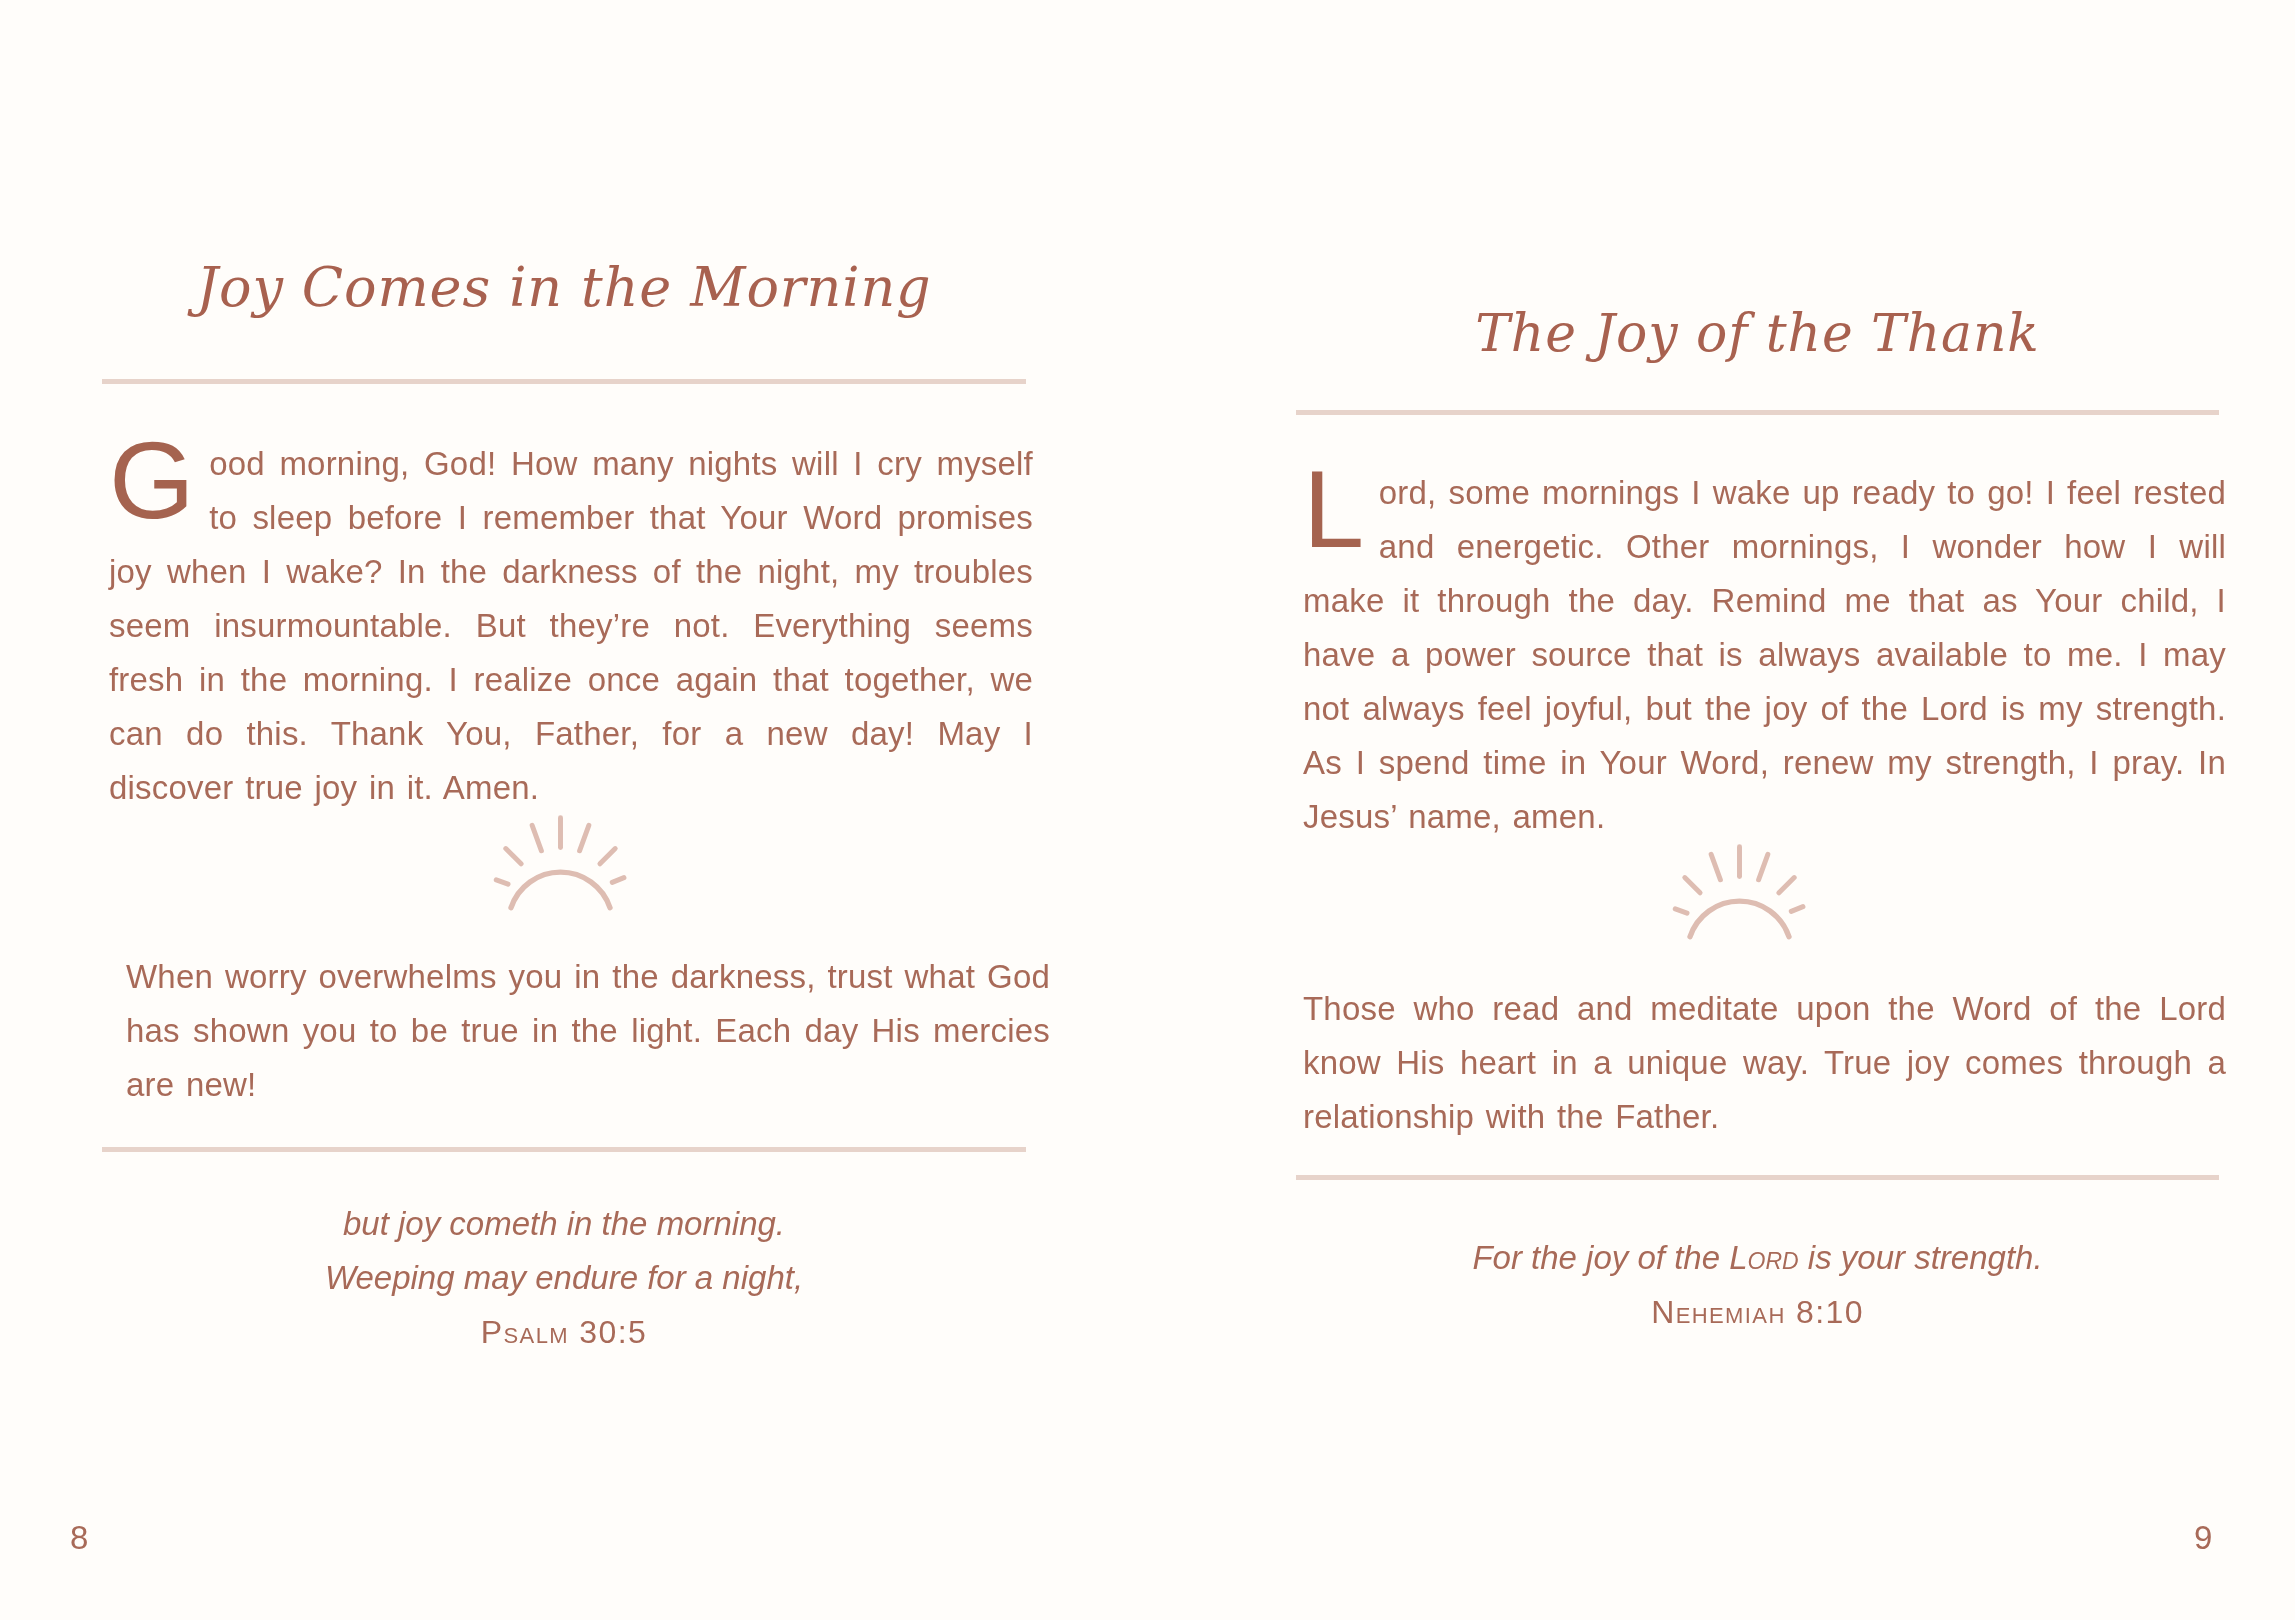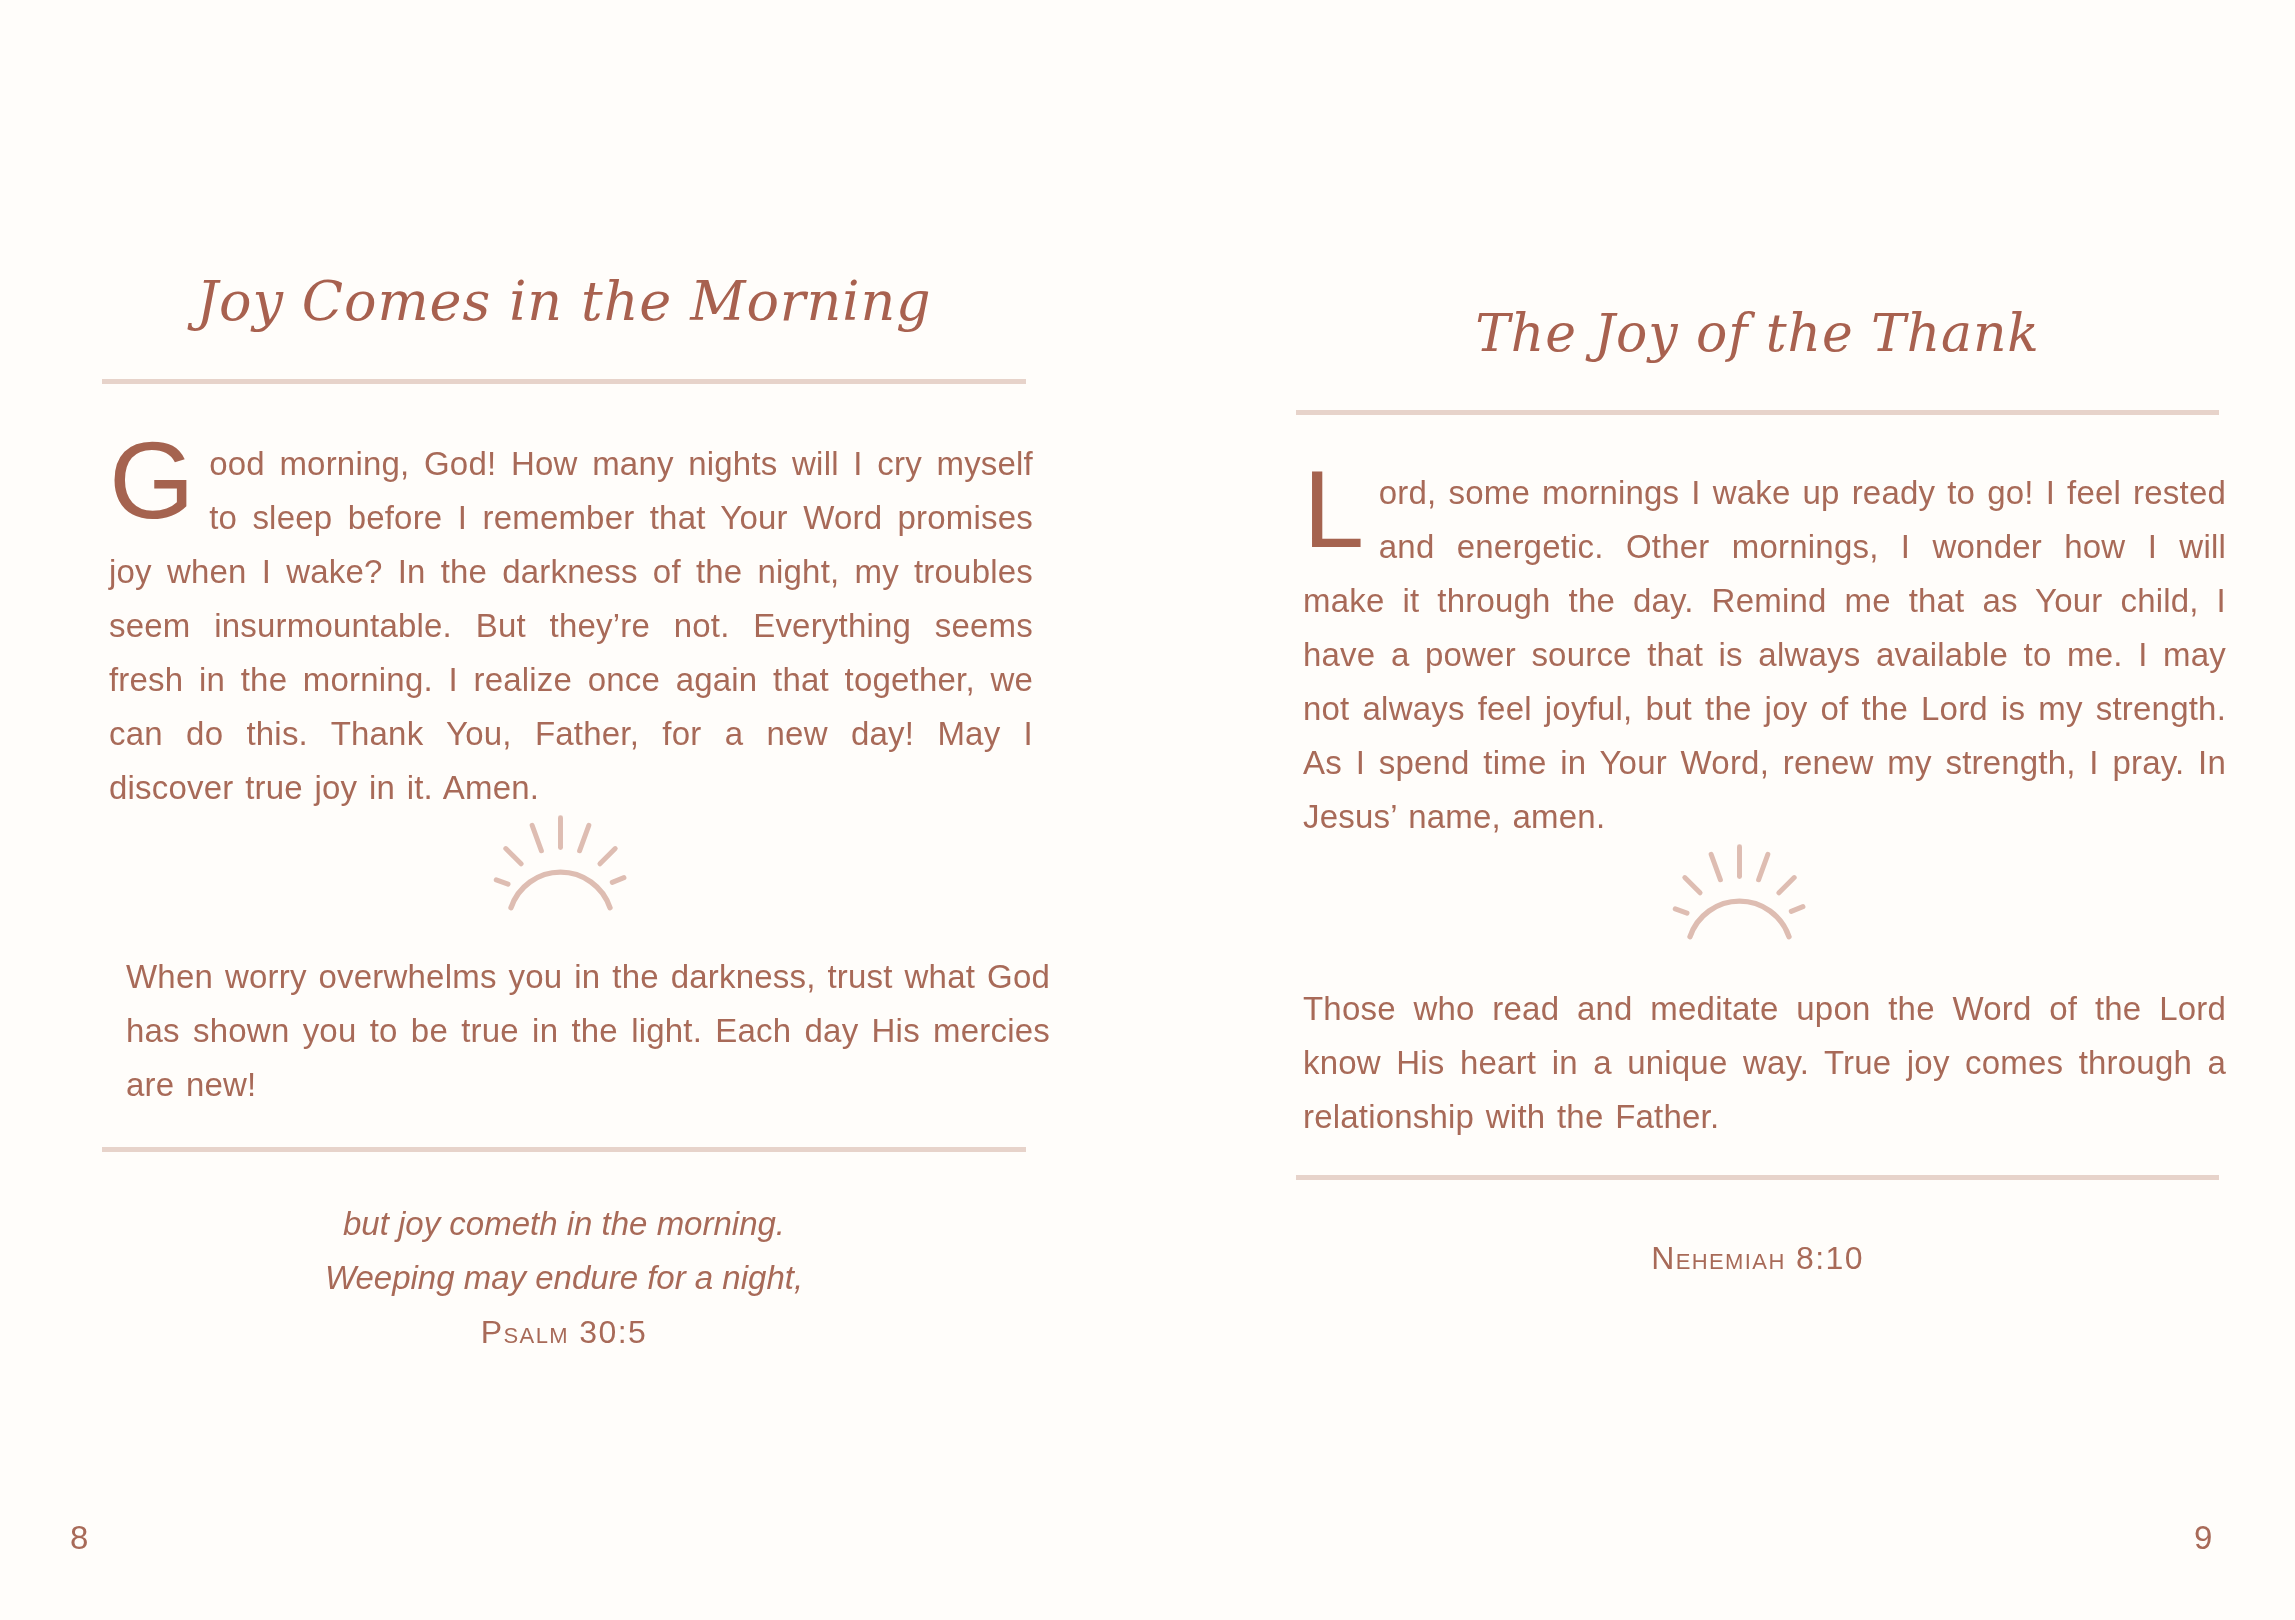--- a/index.html
+++ b/index.html
@@ -79,21 +79,21 @@
 
   .sun svg { display: block; }
 </style>
 </head>
 <body>
 
 <div id="spread">
 
   <div>
 
-    <div class="abs page-title" style="left:102px; top:270px; width:924px;">Joy Comes in the Morning</div>
+    <div class="abs page-title" style="left:102px; top:256px; width:924px;">Joy Comes in the Morning</div>
 
     <div class="abs rule" style="left:102px; top:379px; width:924px;"></div>
 
     <p class="abs body-text prayer" style="left:102px; top:430px; width:924px;">Good morning, God! How many nights will I cry myself to sleep before I remember that Your Word promises joy when I wake? In the darkness of the night, my troubles seem insurmountable. But they’re not. Everything seems fresh in the morning. I realize once again that together, we can do this. Thank You, Father, for a new day! May I discover true joy in it. Amen.</p>
 
     <span class="abs sun" style="left:484px; top:813px;">
       <svg width="153" height="104" viewBox="0 0 170 115" fill="none">
         <path d="M30 105 A58 58 0 0 1 140 105" stroke="#debdb2" stroke-width="6" stroke-linecap="round"></path>
         <line x1="26.7" y1="78.8" x2="13.6" y2="74.0" stroke="#debdb2" stroke-width="5.5" stroke-linecap="round"></line>
         <line x1="41.2" y1="56.2" x2="24.2" y2="39.2" stroke="#debdb2" stroke-width="5.5" stroke-linecap="round"></line>
@@ -137,20 +137,21 @@
         <line x1="128.8" y1="56.2" x2="145.8" y2="39.2" stroke="#debdb2" stroke-width="5.5" stroke-linecap="round"></line>
         <line x1="142.5" y1="76.8" x2="155.5" y2="71.5" stroke="#debdb2" stroke-width="5.5" stroke-linecap="round"></line>
       </svg>
     </span>
 
     <p class="abs body-text" style="left:1296px; top:975px; width:923px;">Those who read and meditate upon the Word of the Lord know His heart in a unique way. True joy comes through a relationship with the Father.</p>
 
     <div class="abs rule" style="left:1296px; top:1175px; width:923px;"></div>
 
     <div class="abs" style="left:1296px; top:1231px; width:923px;">
+      <div class="verse"><span>For the joy of the </span><span class="small-caps">Lord</span><span> is your strength.</span></div>
       <div class="verse-ref">Nehemiah 8:10</div>
     </div>
 
     <div class="abs page-num" style="left:2194px; top:1519px;">9</div>
   </div>
 
 </div>
 
 
 </body></html>

